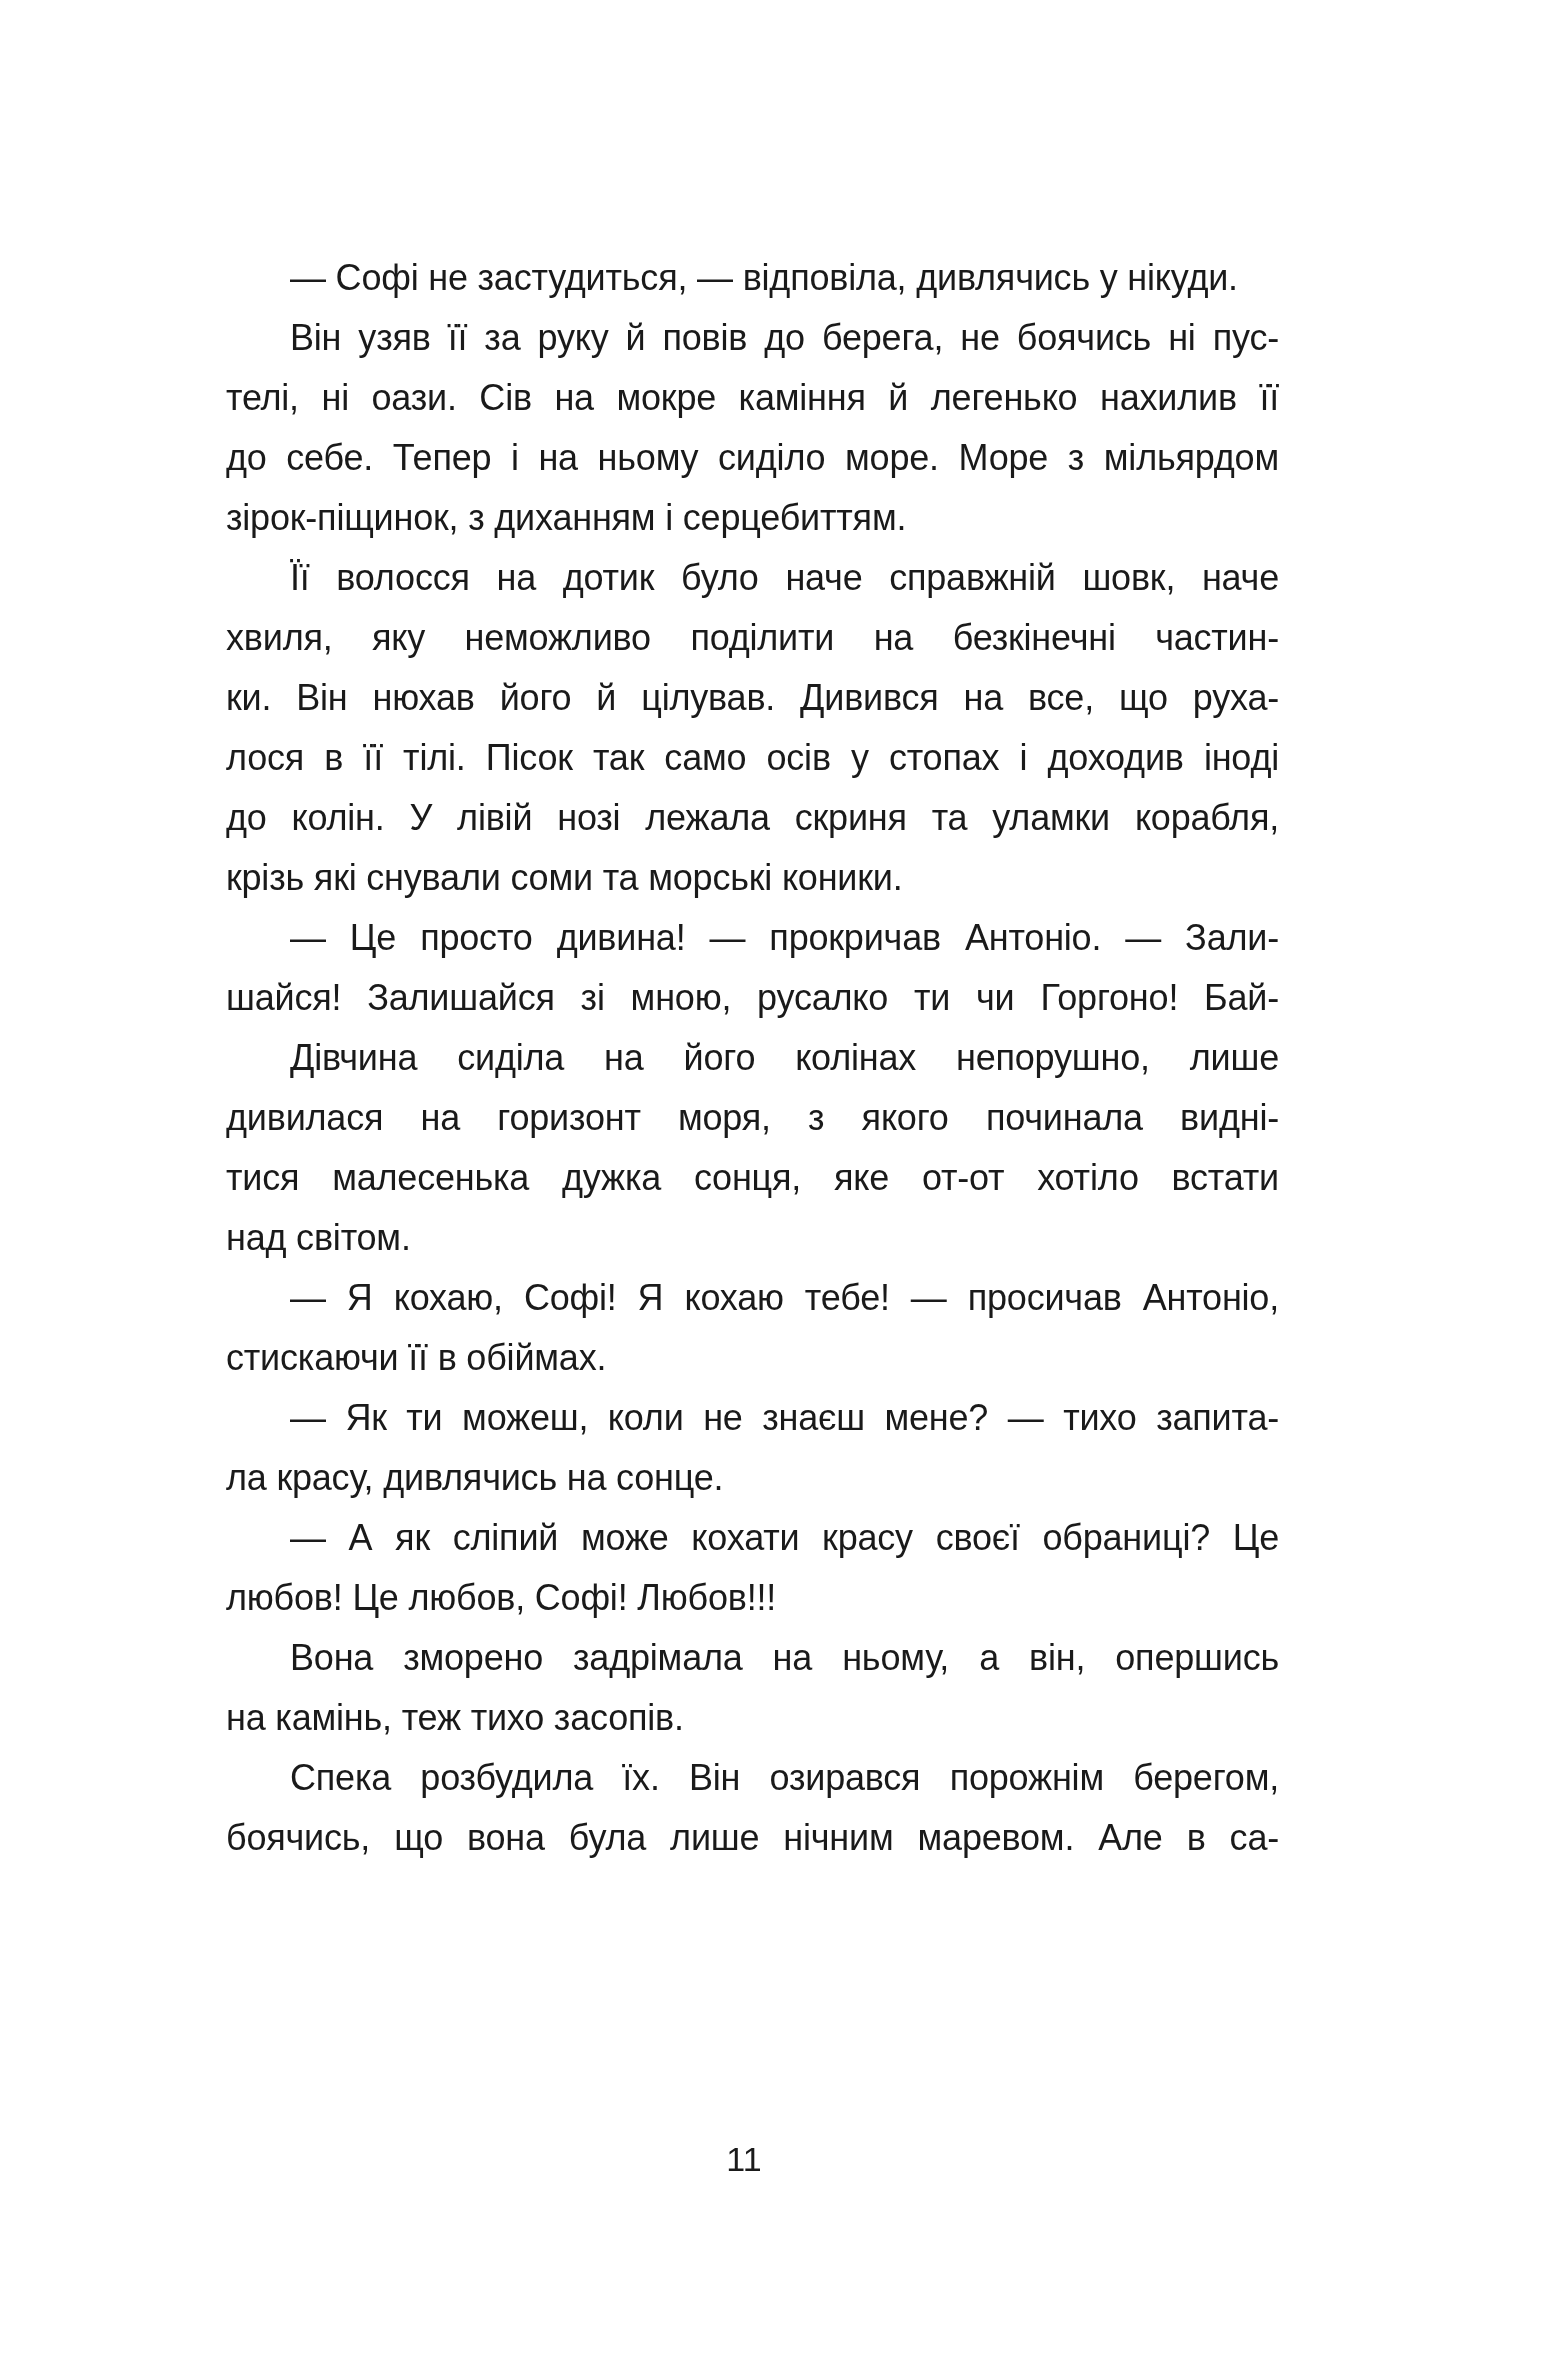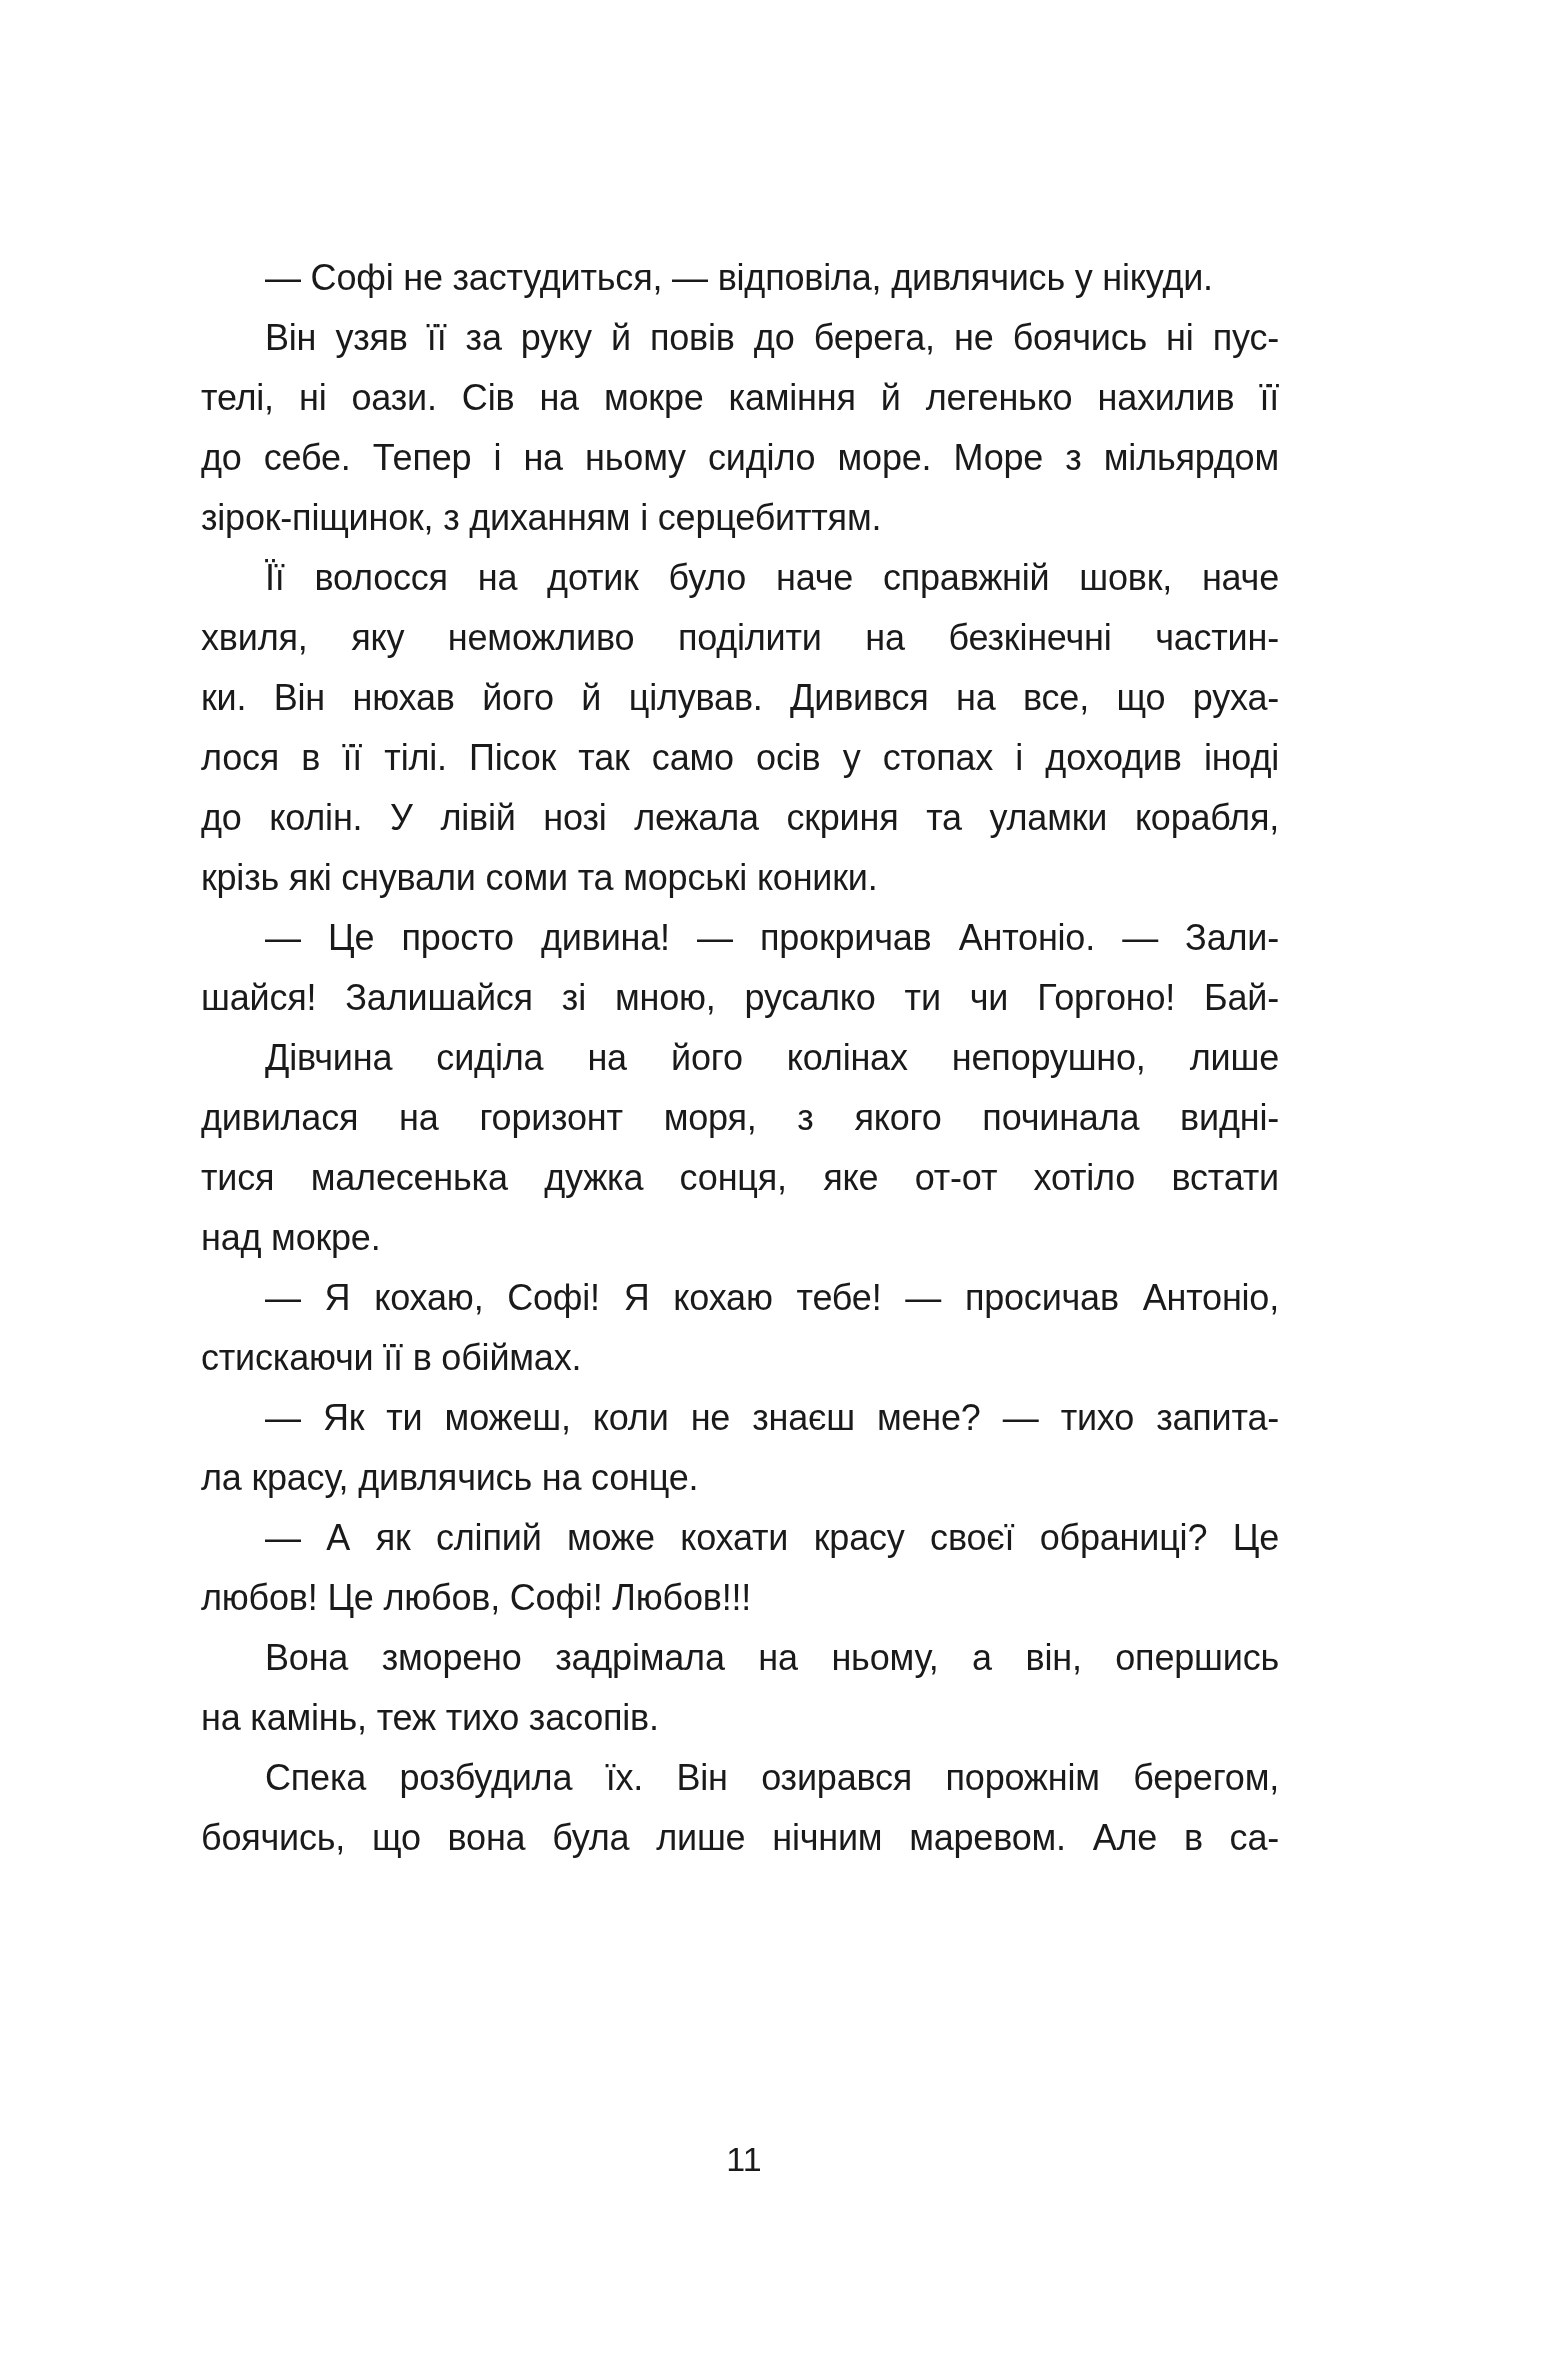--- a/index.html
+++ b/index.html
@@ -30,20 +30,21 @@
     }
     .line {
       height: 60px;
       line-height: 60px;
       font-size: 36px;
       letter-spacing: -0.2px;
       white-space: nowrap;
       text-align: justify;
       text-align-last: justify;
       display: block;
+      margin-left: 25px;
     }
     .line.indent {
       padding-left: 0;
     }
     .line.indent .inner {
       margin-left: 0;
     }
     .line .inner {
       display: block;
       text-align: justify;
@@ -112,21 +113,21 @@
     <div class="line indent">
         <span class="inner">Дівчина сиділа на його колінах непорушно, лише</span>
       </div>
     <div class="line">
         <span class="inner">дивилася на горизонт моря, з якого починала видні-</span>
       </div>
     <div class="line">
         <span class="inner">тися малесенька дужка сонця, яке от-от хотіло встати</span>
       </div>
     <div class="line last">
-        <span class="inner">над мокре.</span>
+        <span class="inner">над світом.</span>
       </div>
     <div class="line indent">
         <span class="inner">— Я кохаю, Софі! Я кохаю тебе! — просичав Антоніо,</span>
       </div>
     <div class="line last">
         <span class="inner">стискаючи її в обіймах.</span>
       </div>
     <div class="line indent">
         <span class="inner">— Як ти можеш, коли не знаєш мене? — тихо запита-</span>
       </div>

